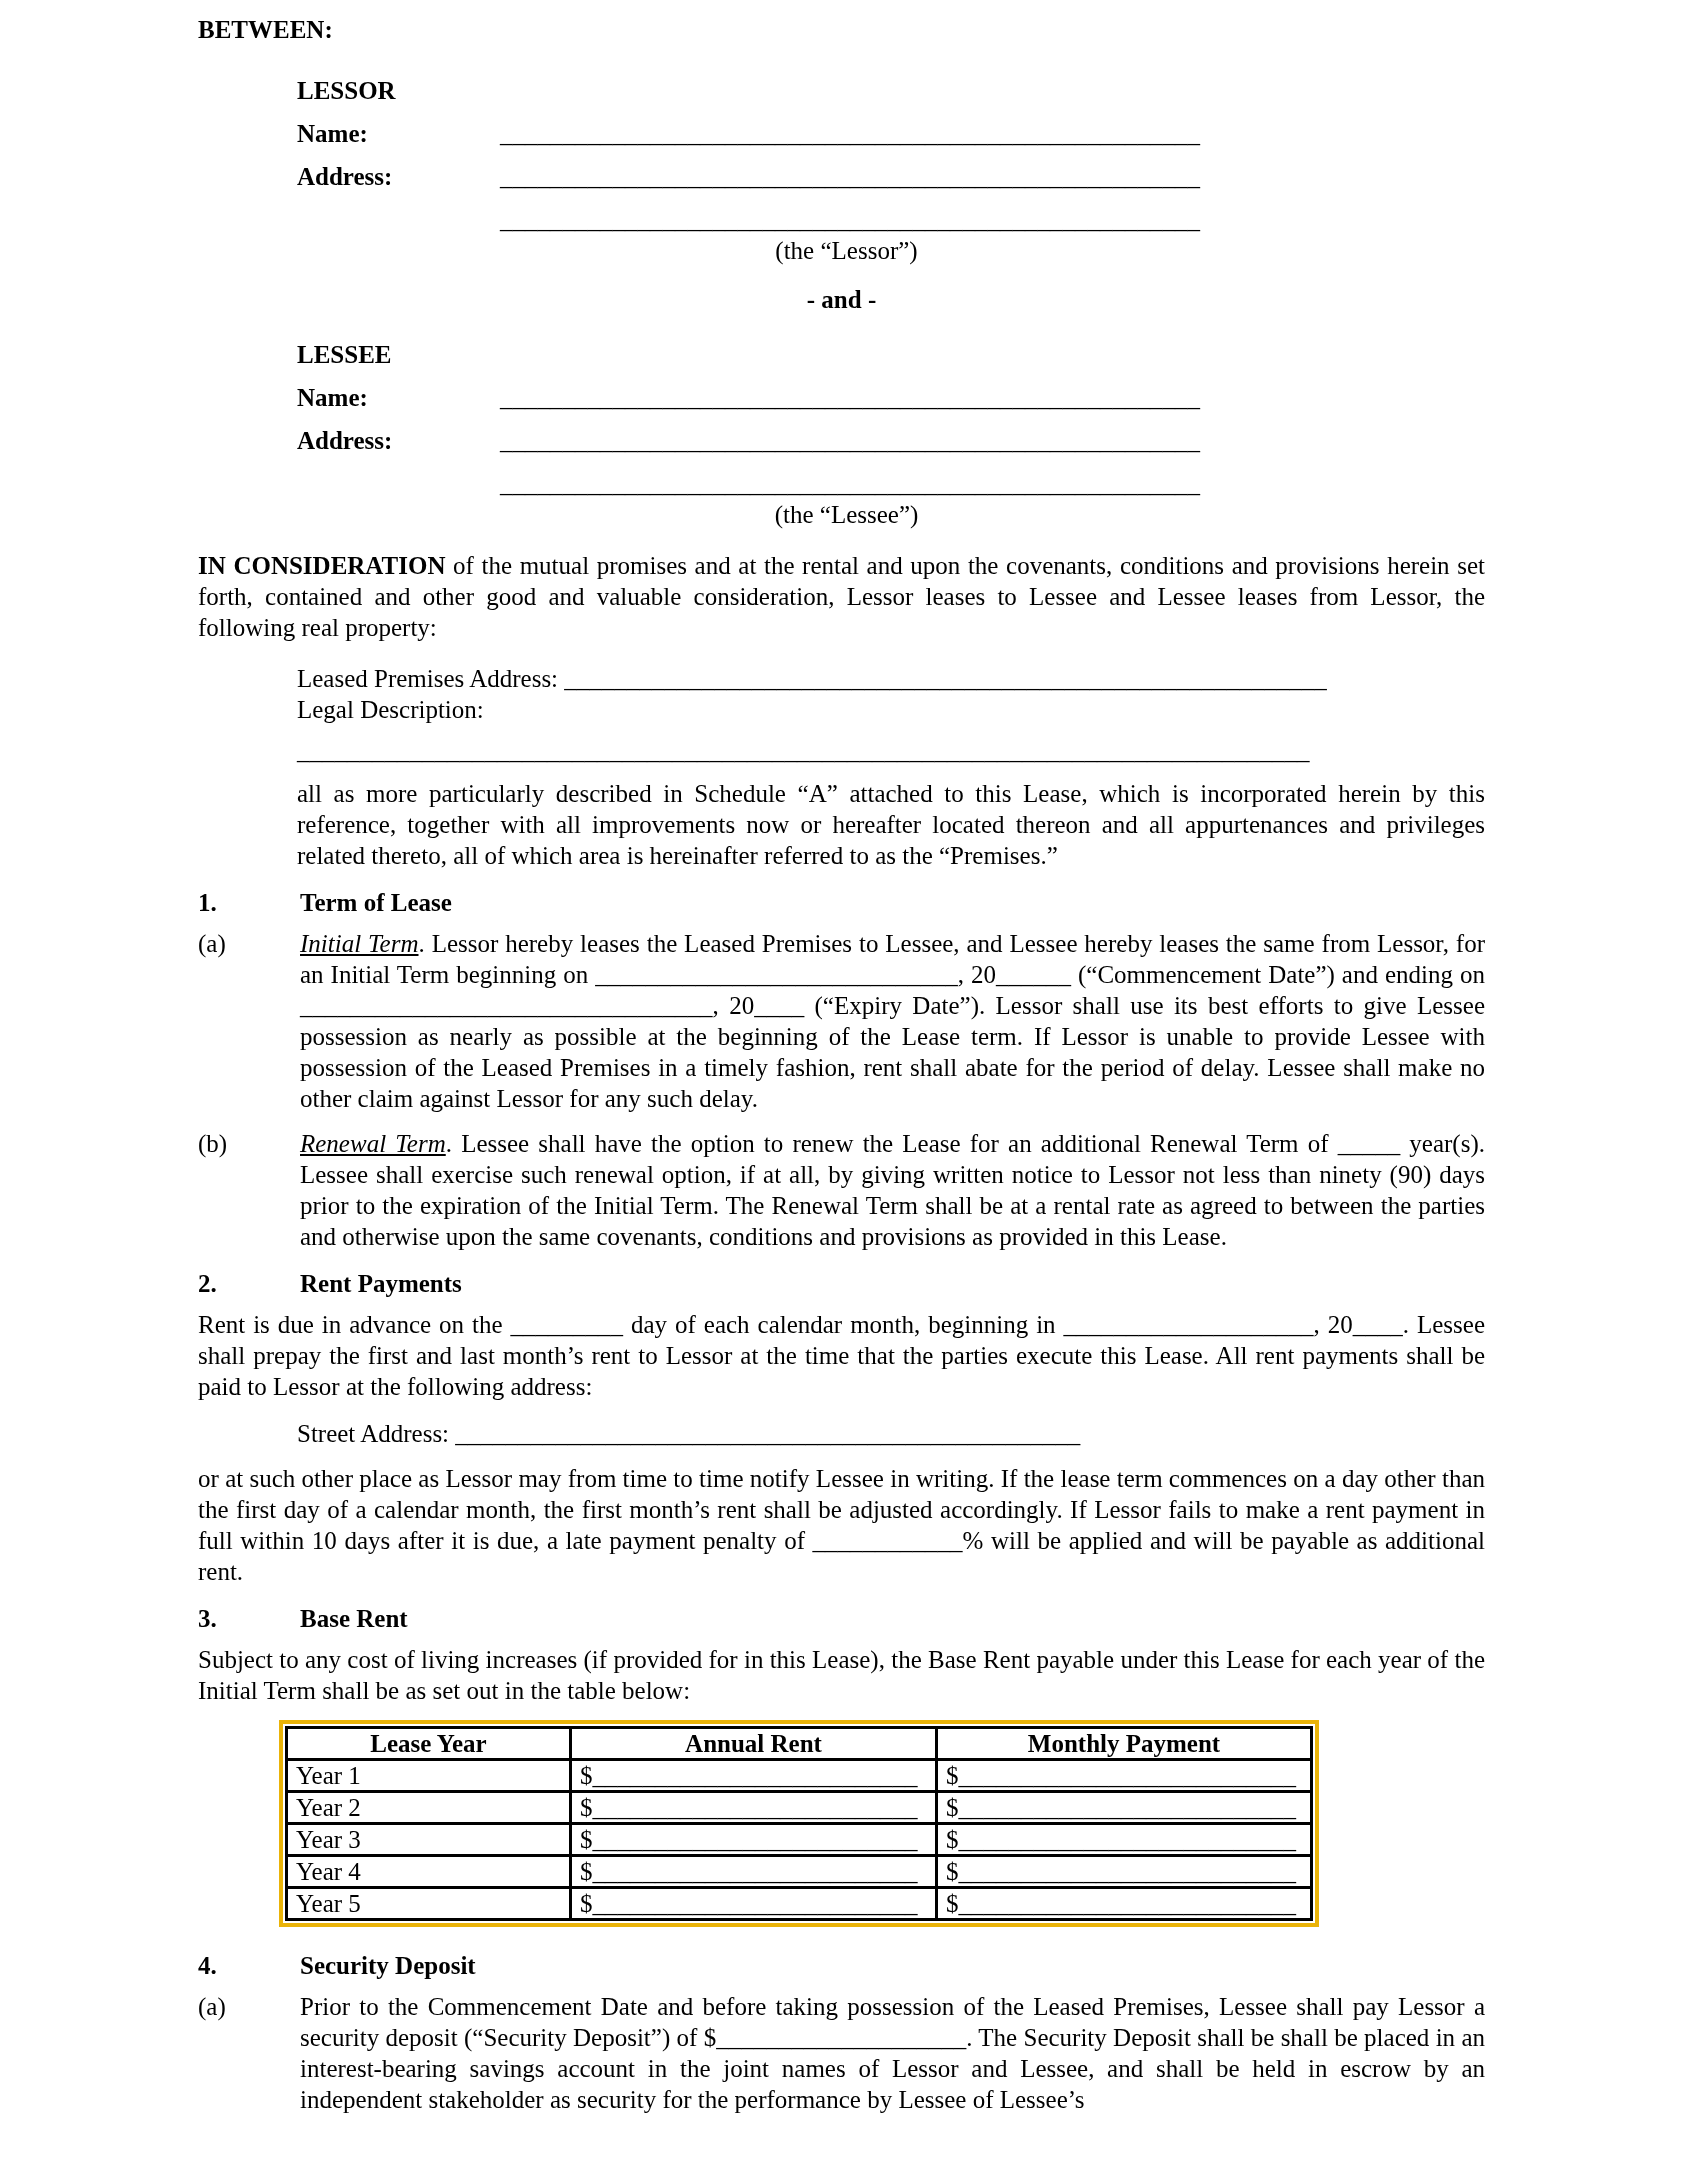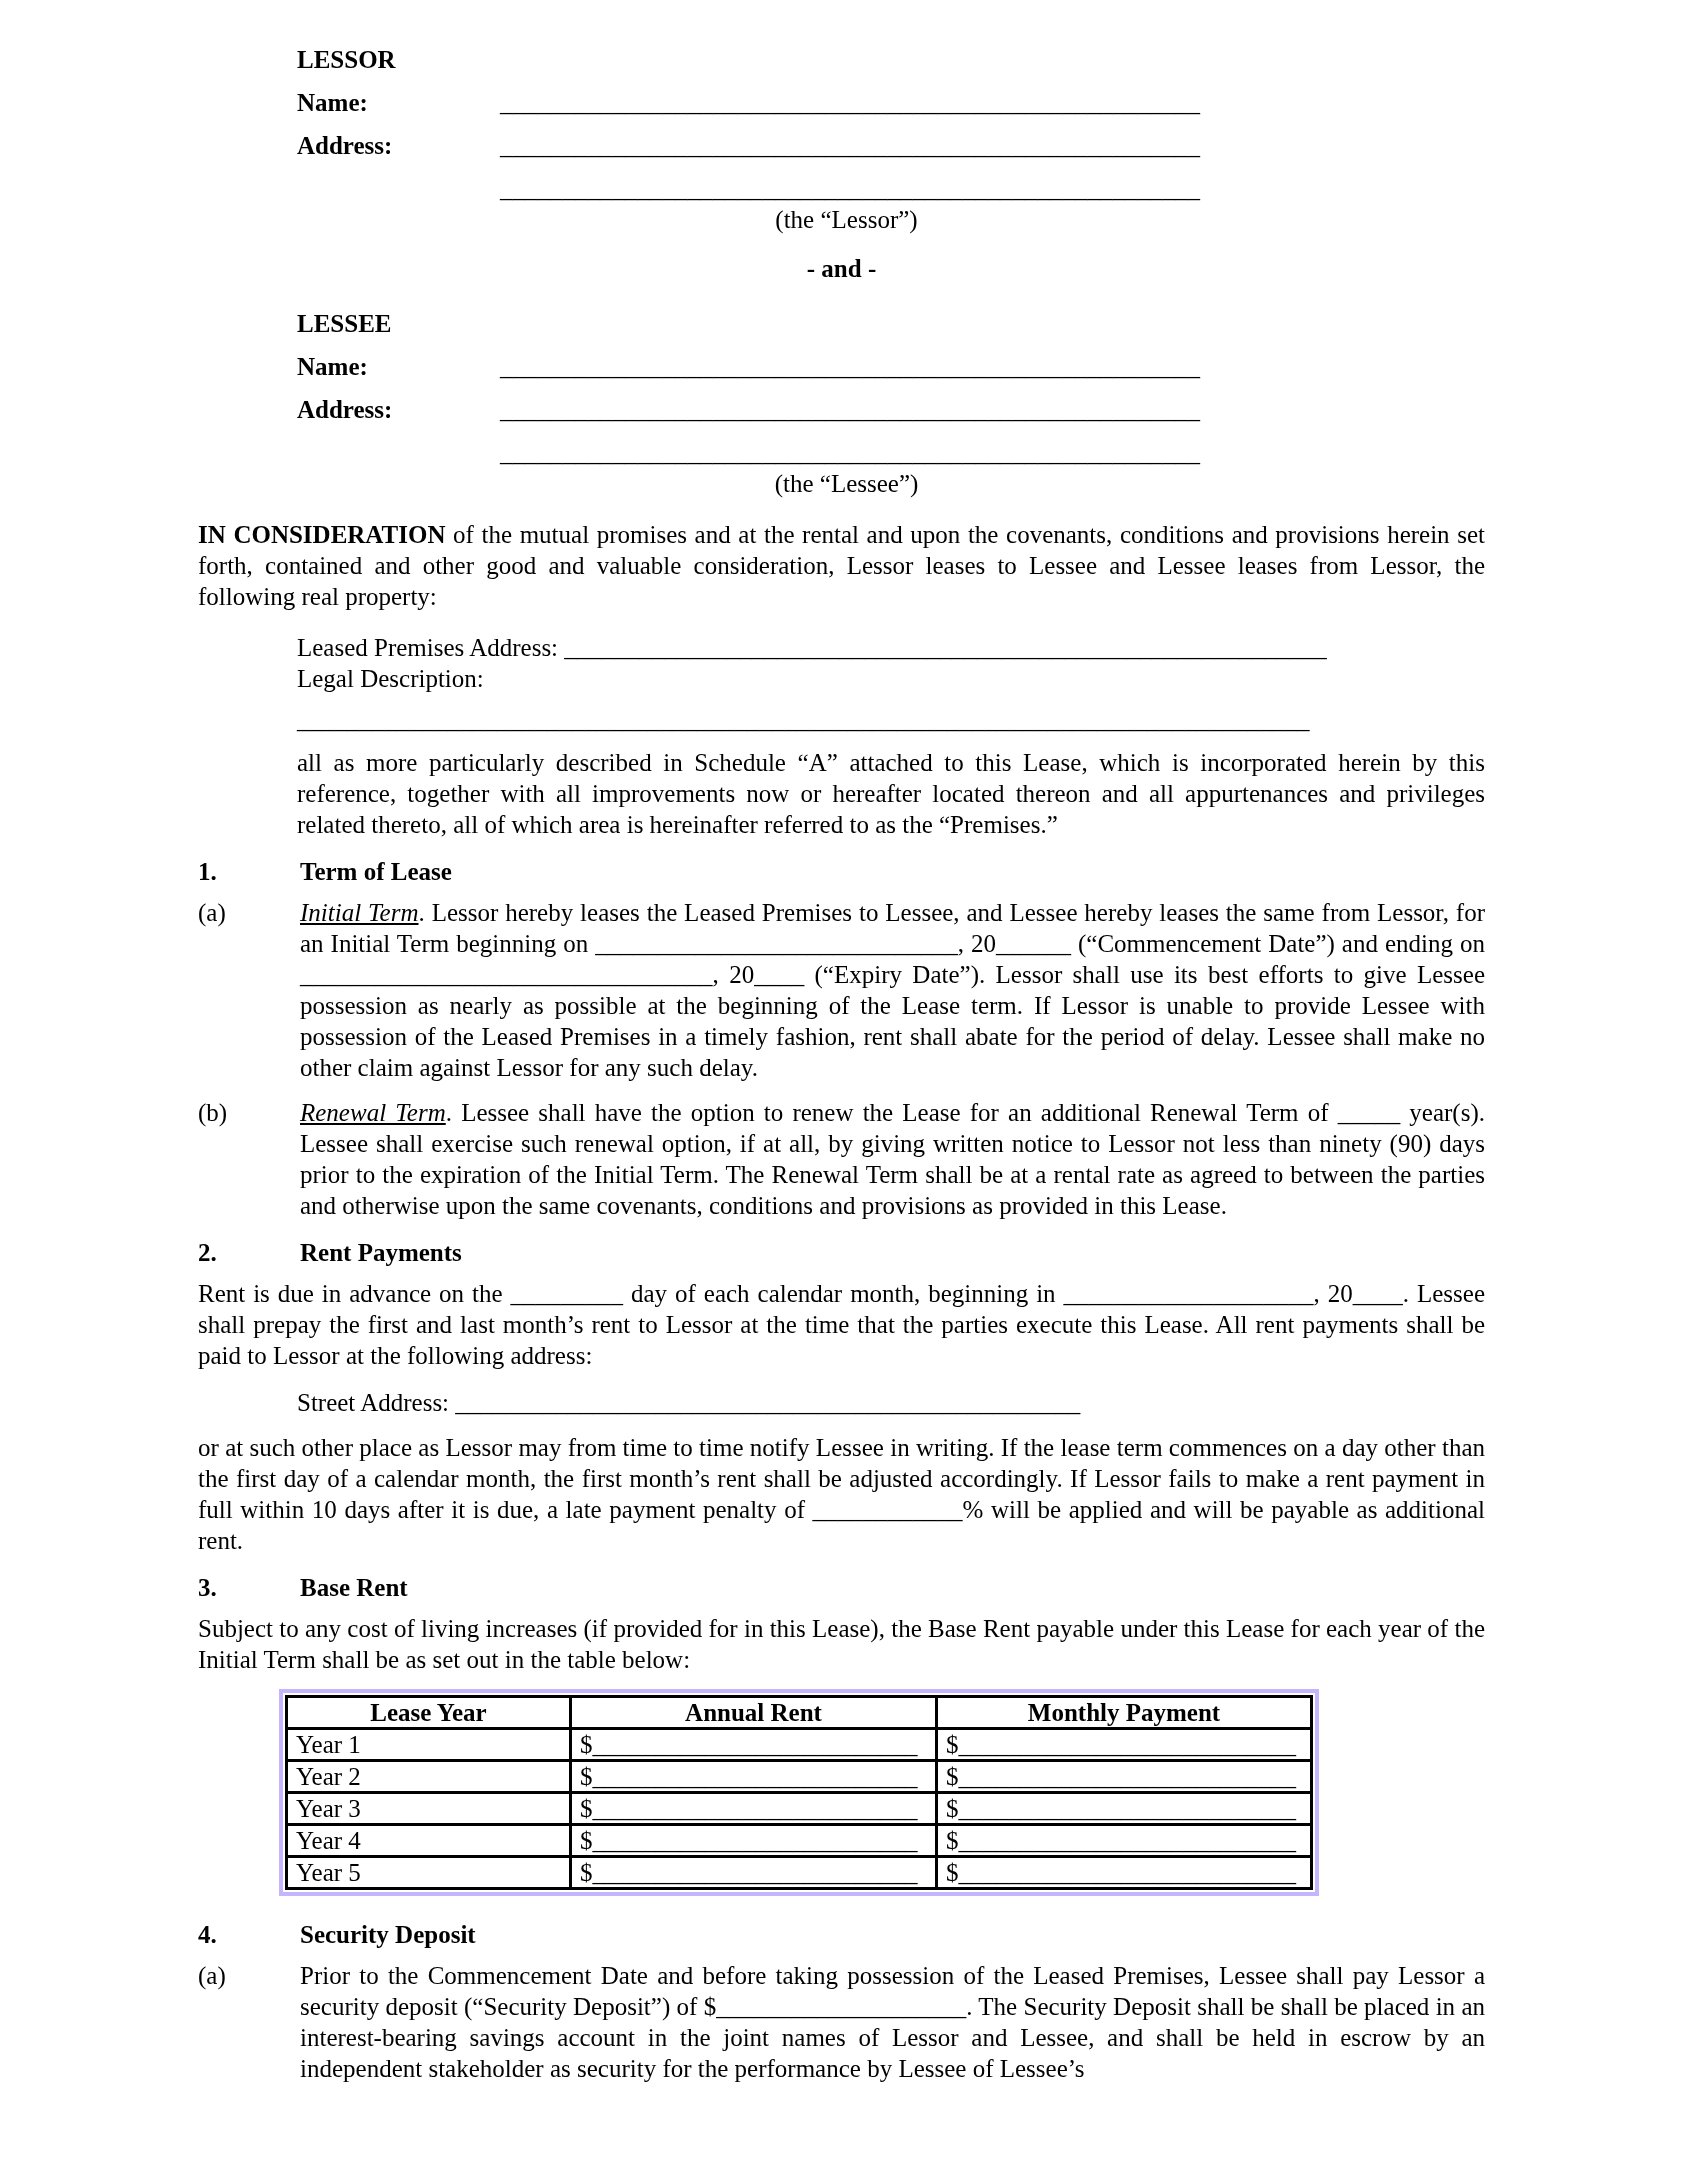--- a/index.html
+++ b/index.html
@@ -17,34 +17,35 @@
   .hang .lbl{width:102px;flex:none;}
   .hang .txt{flex:1;}
   .heading{display:flex;font-weight:bold;}
   .heading .num{width:102px;flex:none;}
   .ind1{margin-left:99px;}
   .fieldrow{display:flex;margin-left:99px;}
   .fieldrow .flabel{width:203px;flex:none;font-weight:bold;}
   .lineonly{margin-left:302px;letter-spacing:0;}
   .desig{margin-left:302px;width:693px;text-align:center;}
   .andsep{text-align:center;font-weight:bold;}
-  .table-wrap{display:inline-block;border:4px solid #c4b5fd;padding:2px;margin-left:81px;margin-top:14px;}
+  .table-wrap{display:inline-block;border:4px solid #eab308;padding:2px;margin-left:81px;margin-top:14px;}
   table{border-collapse:collapse;}
   th,td{border:3px solid #000;padding:1px 8px;line-height:27px;font-size:25px;}
   th{font-weight:bold;text-align:center;}
   .c-year{width:265px;}
   .c-annual{width:347px;}
   .c-monthly{width:356px;}
   td{text-align:left;white-space:nowrap;overflow:hidden;}
 </style>
 </head>
 <body>
 
 <div class="page">
 
+  <p class="b">BETWEEN:</p>
 
   
   <p class="b ind1" style="margin-top:30px">LESSOR</p>
   <div class="fieldrow" style="margin-top:12px">
     <span class="flabel">Name:</span>
     <span>________________________________________________________</span>
   </div>
   <div class="fieldrow" style="margin-top:12px">
     <span class="flabel">Address:</span>
     <span>________________________________________________________</span>

